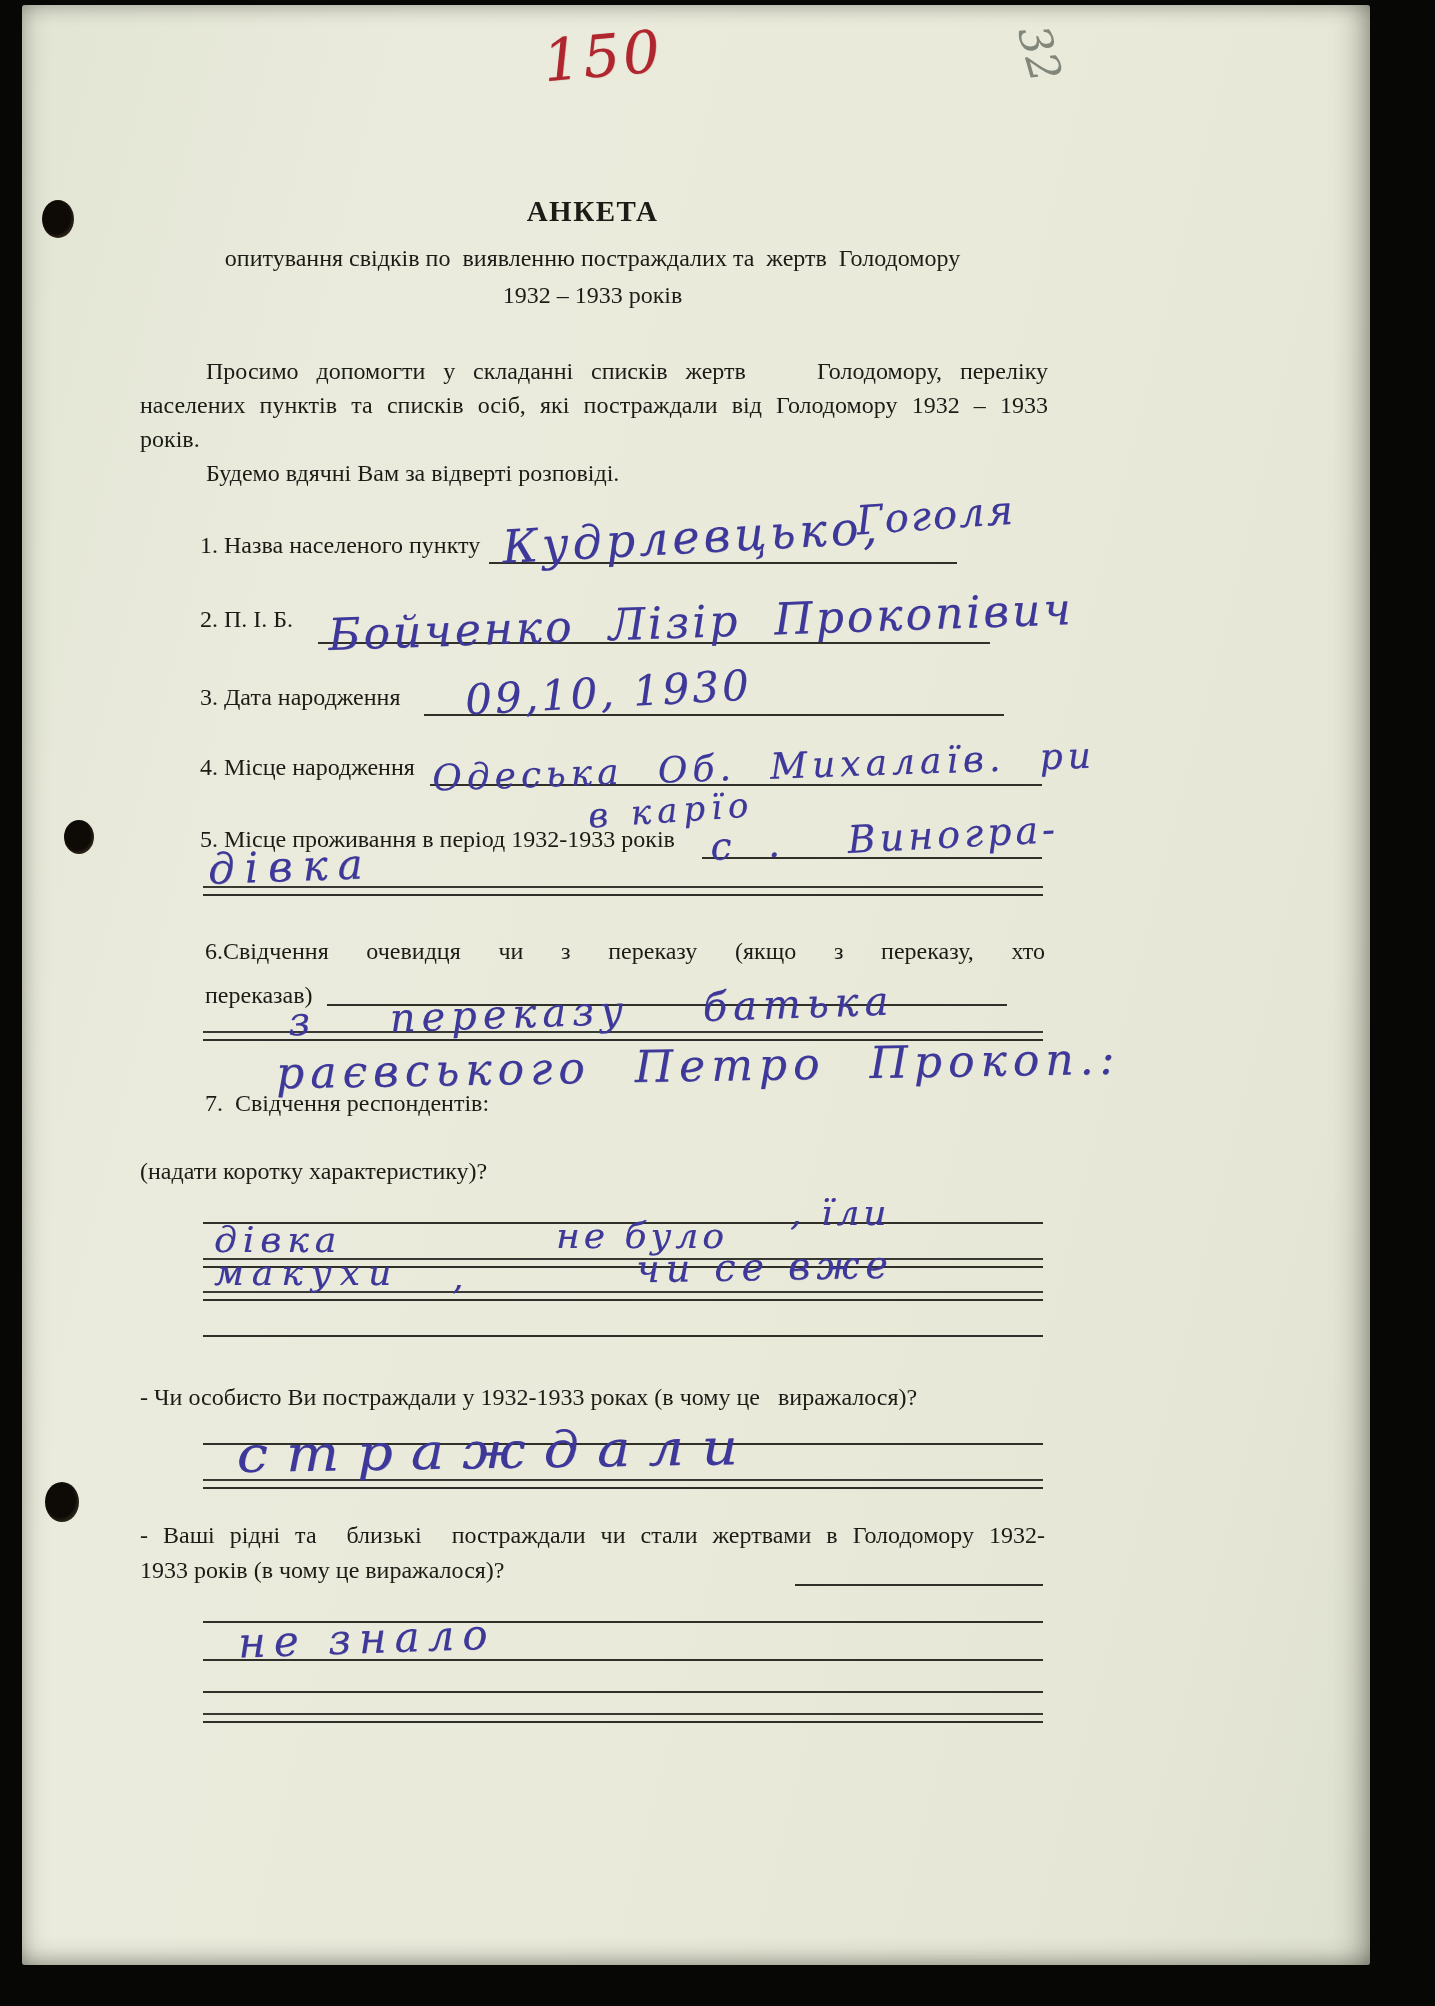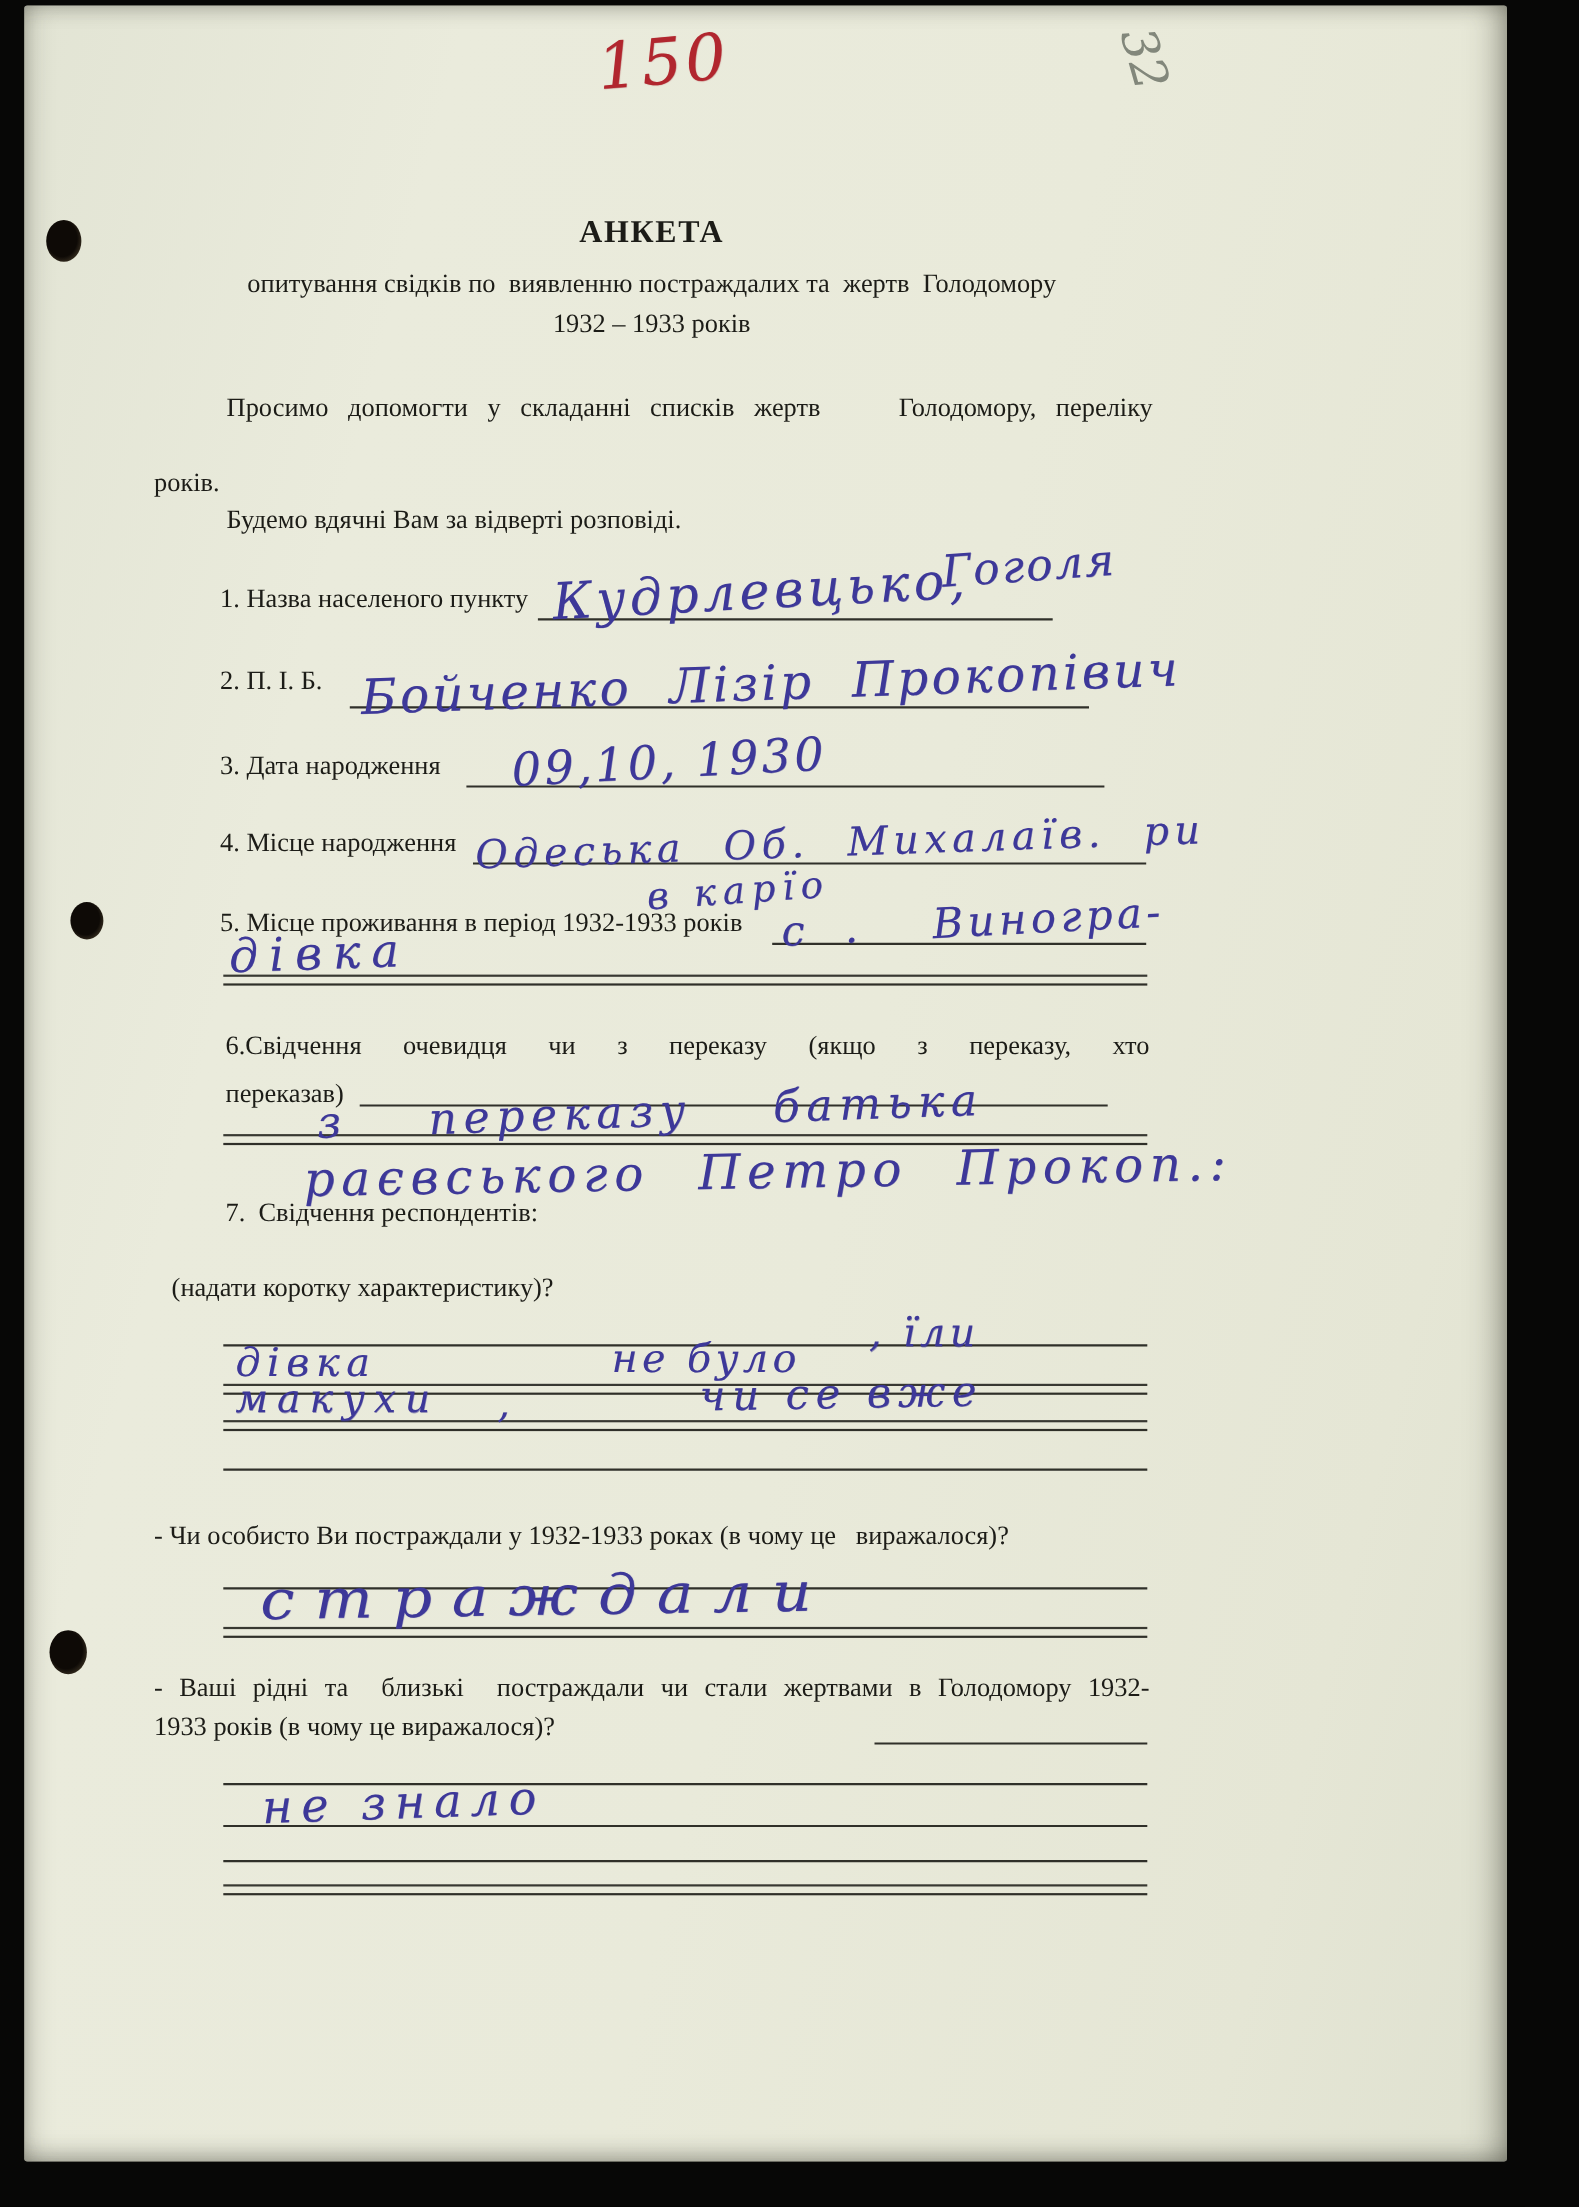--- a/index.html
+++ b/index.html
@@ -57,20 +57,21 @@
   <div class="hole" style="left:45px;top:1482px;width:34px;height:40px;"></div>
 
   <div class="hw hw-red">150</div>
   <div class="hw hw-pencil">32</div>
 
   <div class="typed ctr bold" style="left:140px;top:193px;width:905px;font-size:29px;letter-spacing:1.5px;">АНКЕТА</div>
   <div class="typed ctr" style="left:140px;top:243px;width:905px;">опитування свідків по&nbsp; виявленню постраждалих та&nbsp; жертв&nbsp; Голодомору</div>
   <div class="typed ctr" style="left:140px;top:280px;width:905px;">1932 – 1933 років</div>
 
   <div class="typed jl" style="left:140px;top:356px;width:908px;padding-left:66px;box-sizing:border-box;">Просимо допомогти у складанні списків жертв&nbsp;&nbsp;&nbsp; Голодомору, переліку</div>
+  <div class="typed jl" style="left:140px;top:390px;width:908px;">населених пунктів та списків осіб, які постраждали від Голодомору 1932 – 1933</div>
   <div class="typed" style="left:140px;top:424px;">років.</div>
   <div class="typed" style="left:206px;top:458px;">Будемо вдячні Вам за відверті розповіді.</div>
 
   <div class="typed" style="left:200px;top:530px;">1. Назва населеного пункту</div>
   <div class="rule" style="left:489px;top:562px;width:468px;"></div>
   <div class="hw hw-f1a">Кудрлевцько,</div>
   <div class="hw hw-f1b">Гоголя</div>
 
   <div class="typed" style="left:200px;top:604px;">2. П. І. Б.</div>
   <div class="rule" style="left:318px;top:642px;width:672px;"></div>
@@ -93,21 +94,21 @@
 
   <div class="typed jl" style="left:205px;top:936px;width:840px;">6.Свідчення очевидця чи з переказу (якщо з переказу, хто</div>
   <div class="typed" style="left:205px;top:980px;">переказав)</div>
   <div class="rule" style="left:327px;top:1004px;width:680px;"></div>
   <div class="rule dbl" style="left:203px;top:1031px;width:840px;"></div>
   <div class="hw hw-q6a">з переказу батька</div>
   <div class="hw hw-q6b">раєвського Петро Прокоп.:</div>
 
   <div class="typed" style="left:205px;top:1088px;">7.&nbsp; Свідчення респондентів:</div>
 
-  <div class="typed" style="left:140px;top:1156px;margin-left:16px;">(надати коротку характеристику)?</div>
+  <div class="typed" style="left:140px;top:1156px;">(надати коротку характеристику)?</div>
 
   <div class="rule" style="left:203px;top:1222px;width:840px;"></div>
   <div class="rule dbl" style="left:203px;top:1258px;width:840px;"></div>
   <div class="rule dbl" style="left:203px;top:1291px;width:840px;"></div>
   <div class="rule" style="left:203px;top:1335px;width:840px;"></div>
   <div class="hw hw-a1a">дівка</div>
   <div class="hw hw-a1b">не було</div>
   <div class="hw hw-a1c">, їли</div>
   <div class="hw hw-a2a">макухи</div>
   <div class="hw hw-a2b">,</div>

